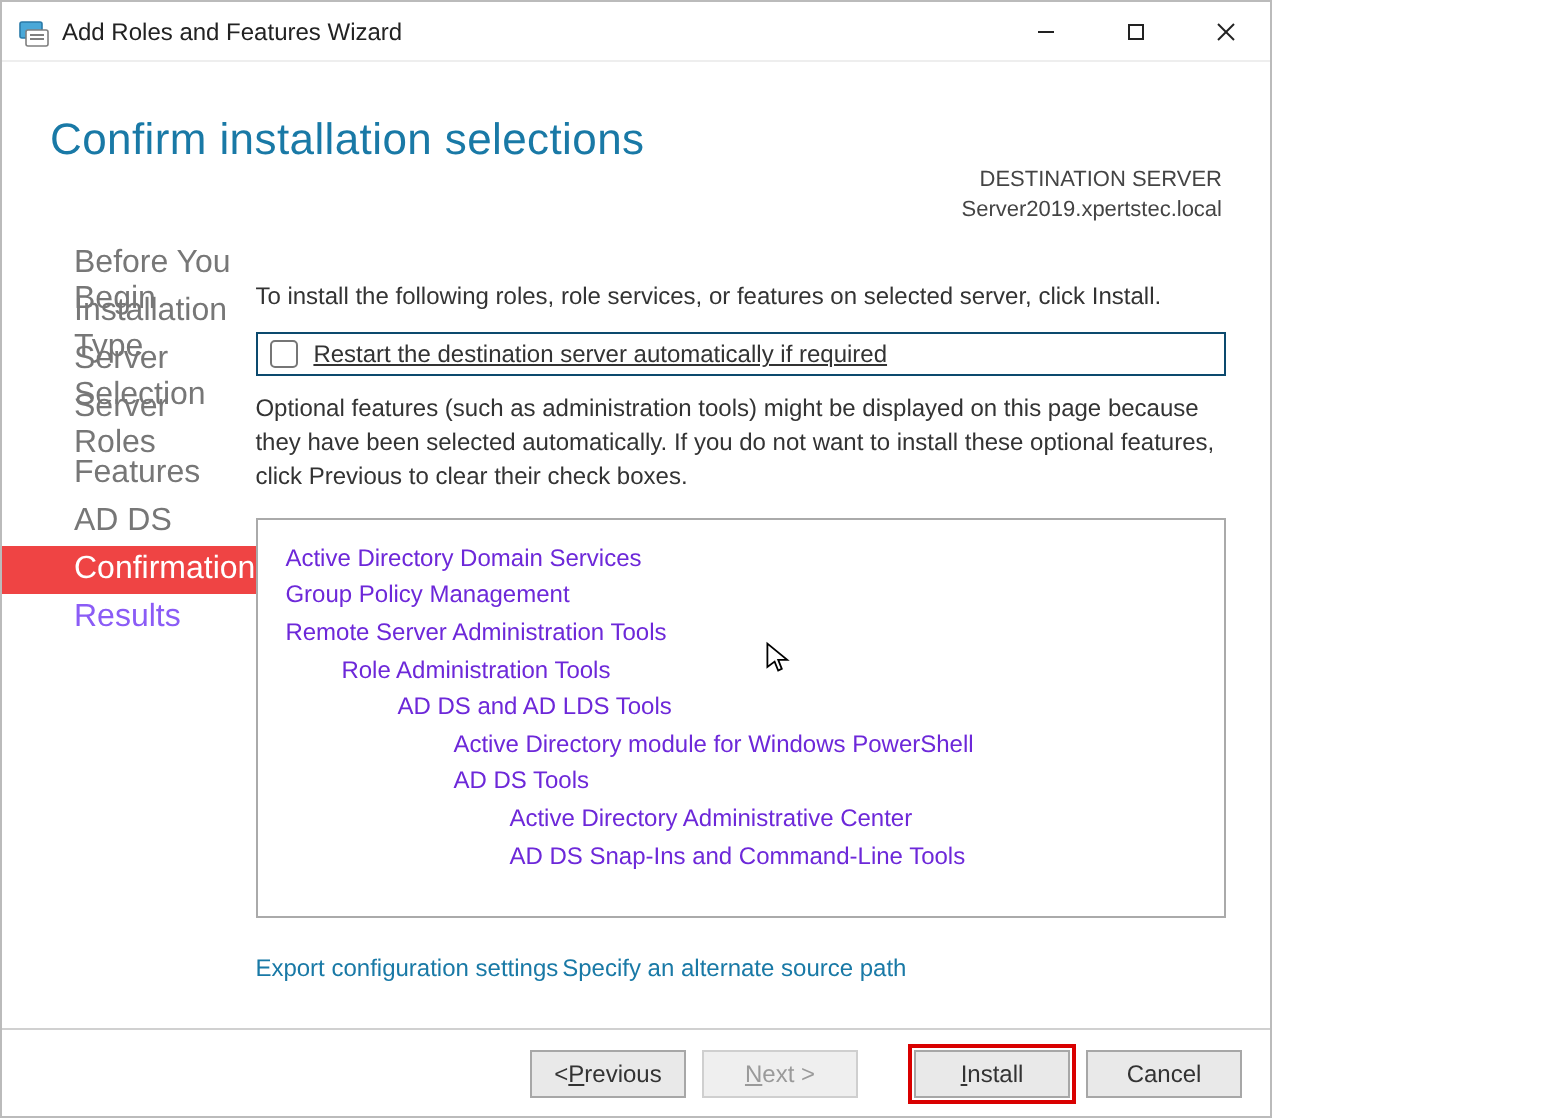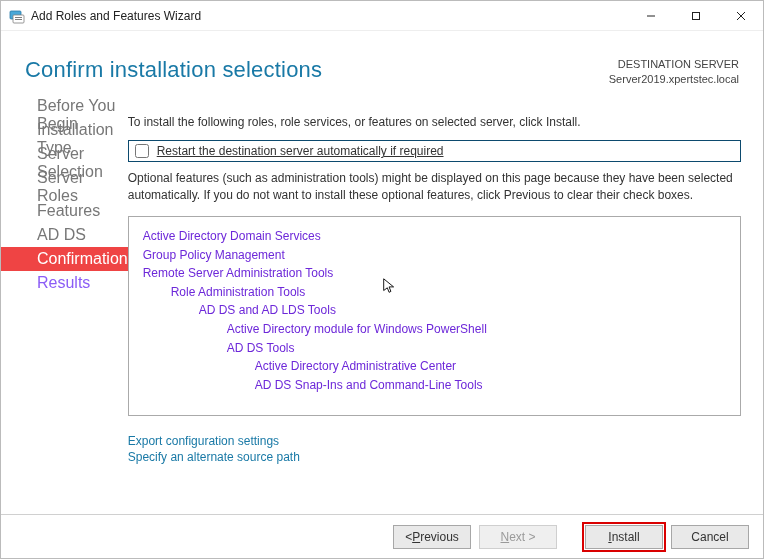--- a/index.html
+++ b/index.html
@@ -7,21 +7,21 @@
     margin: 0; padding: 0;
     font-family: "Segoe UI", Tahoma, sans-serif;
     font-size: 12px;
     color: #333;
     background: #fff;
     width: 784px;
     height: 559px;
     overflow: hidden;
   }
   .window {
-    width: 764px;
+    width: 636px;
     height: 559px;
     border: 1px solid #bbb;
     display: flex;
     flex-direction: column;
     position: relative;
   }
   
   .titlebar {
     height: 30px;
     display: flex;
@@ -49,20 +49,21 @@
     justify-content: center;
     font-size: 13px;
     color:#222;
   }
 
   
   .header {
     padding: 26px 24px 10px 24px;
     display: flex;
     align-items: flex-start;
+    flex-direction: column;
   }
   .header .page-title {
     font-size: 22px;
     font-weight: 400;
     color: #1979a6;
     letter-spacing: 0.2px;
   }
   .header .dest {
     margin-left: auto;
     text-align: right;
@@ -141,21 +142,21 @@
   .cursor {
     position:absolute;
     left: 252px; top: 60px;
     width: 18px; height: 18px;
     pointer-events:none;
   }
 
   .links {
     margin-top: 18px;
     display:flex;
-    flex-direction: column;
+    flex-direction: row;
     gap:2px;
   }
   .links a {
     color:#1979a6;
     text-decoration:none;
     font-size:12px;
   }
 
   
   .footer {

